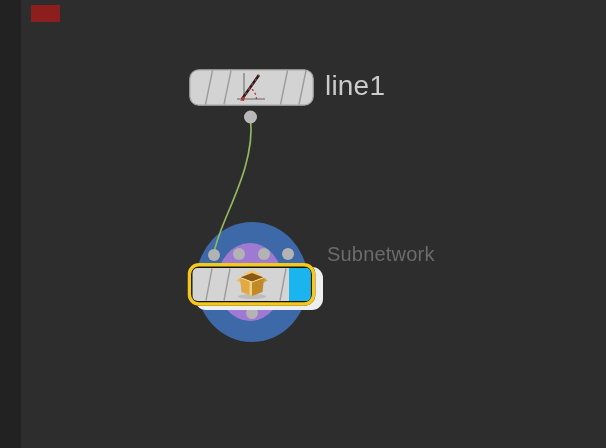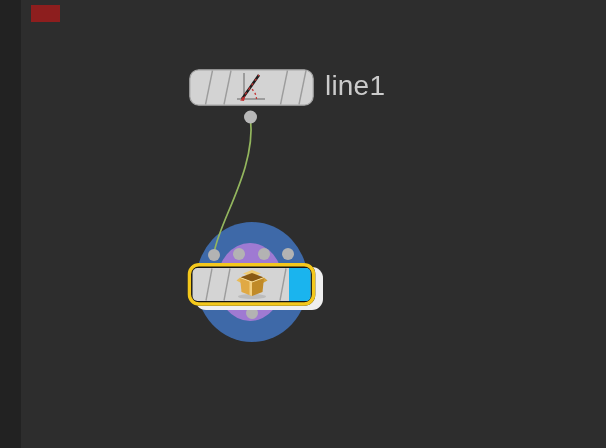--- a/index.html
+++ b/index.html
@@ -121,15 +121,16 @@
       <polygon points="29,7.5 32.5,10.5 27,13.5 23.5,9.8" fill="#d2a038"></polygon>
       <polygon points="5,7.5 17,12 17,26 6.5,22" fill="#e0a944"></polygon>
       <polygon points="29,7.5 17,12 17,26 27.5,22" fill="#c08a28"></polygon>
       <polygon points="14.5,10.9 17,12 17,26 14.5,25" fill="#f2cf80"></polygon>
       <path d="M 5 7.5 L 17 12 L 29 7.5" fill="none" stroke="#f7dc96" stroke-width="1"></path>
     </g>
   </svg>
 
   <div class="node-label" id="label-line1">line1</div>
 
+  <div class="node-label" id="label-subnet-type">Subnetwork</div>
 
 
 </div>
 
 </body></html>

